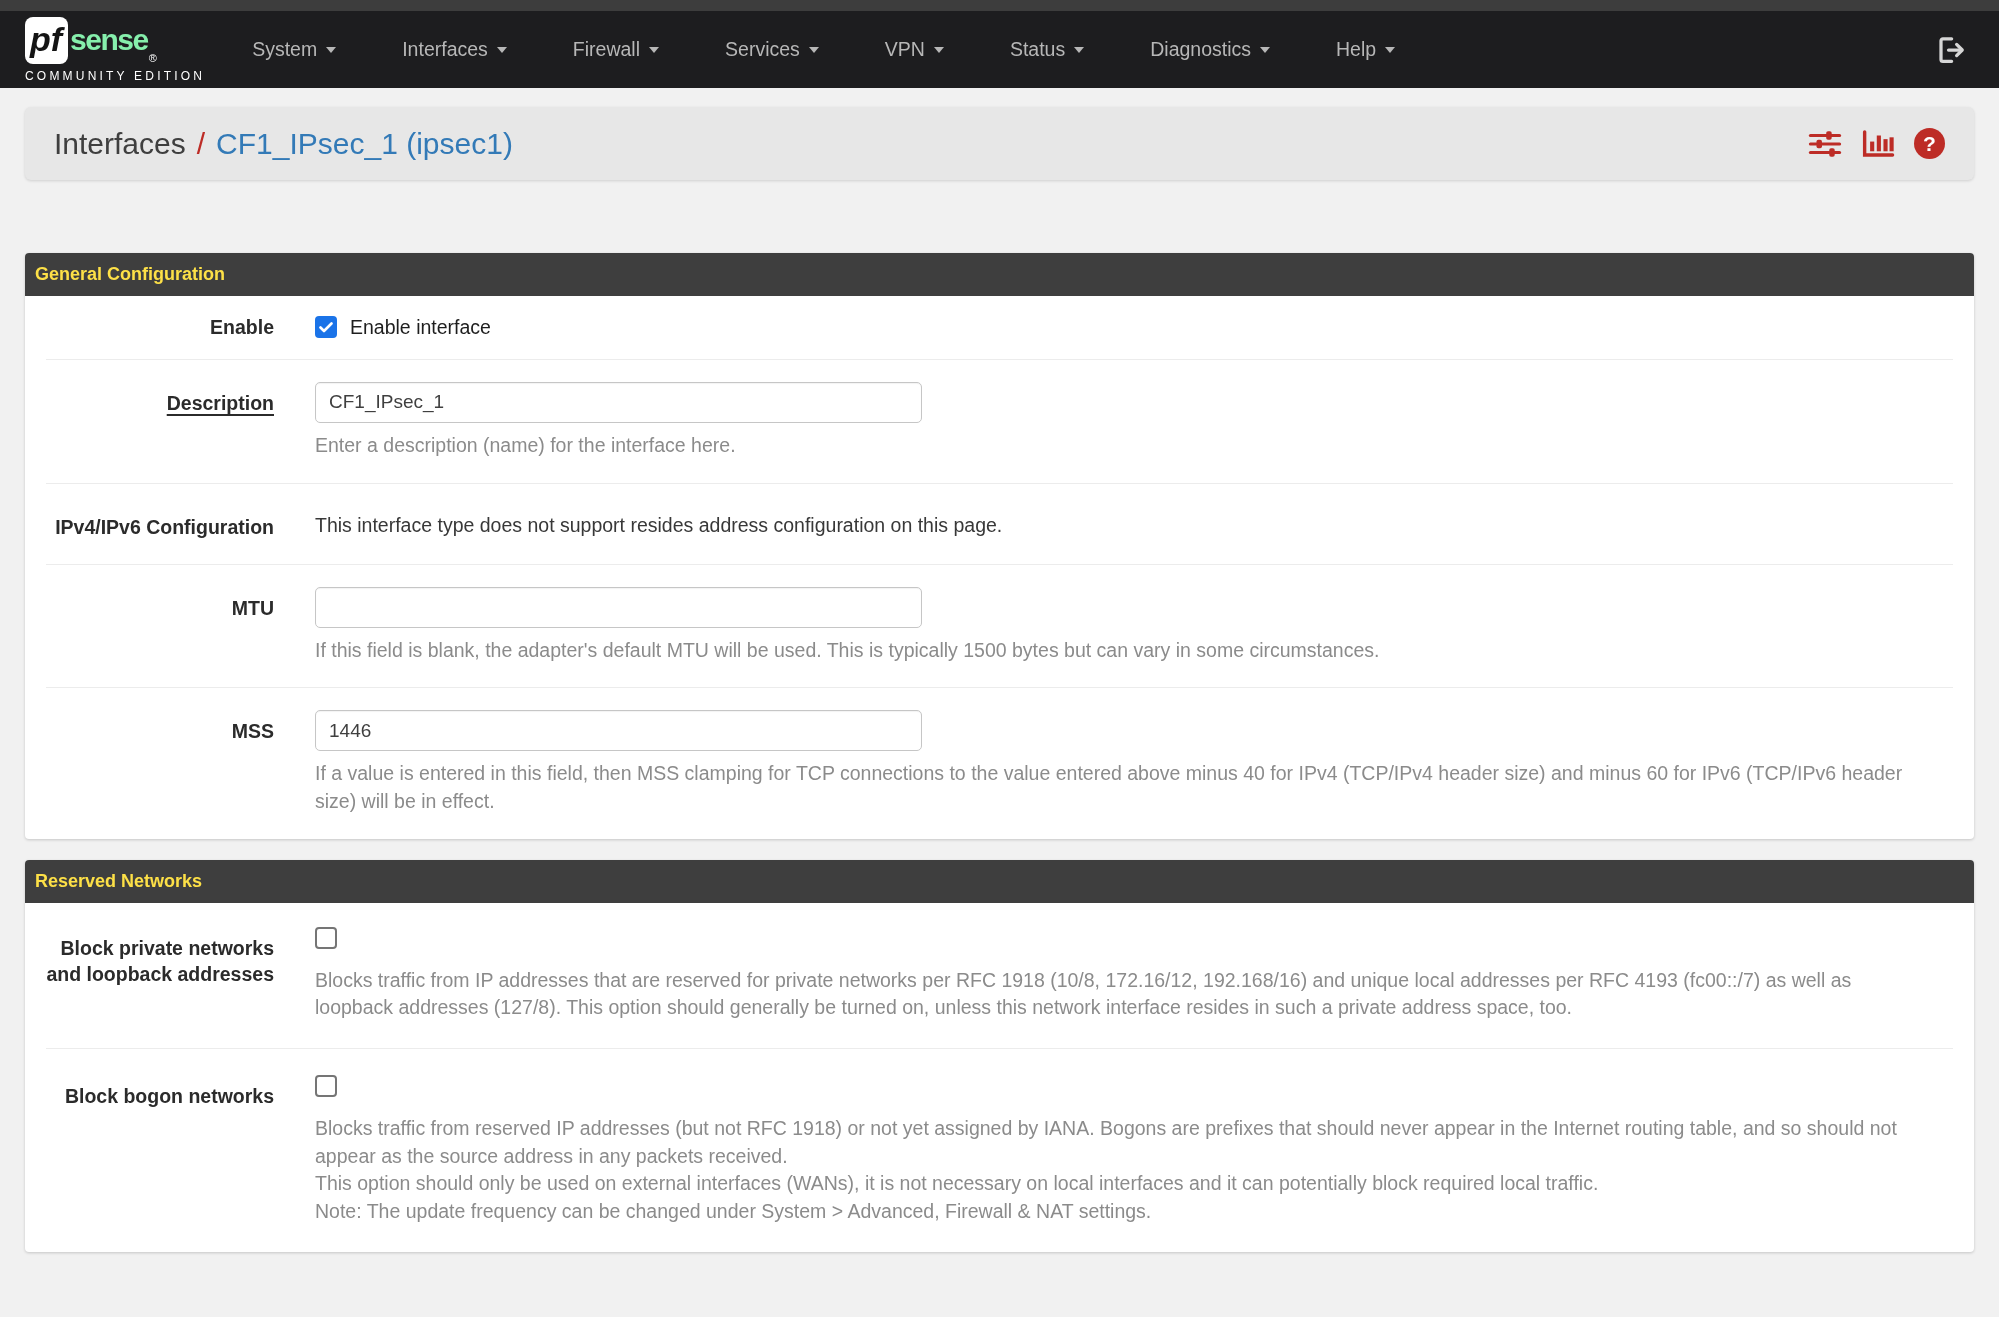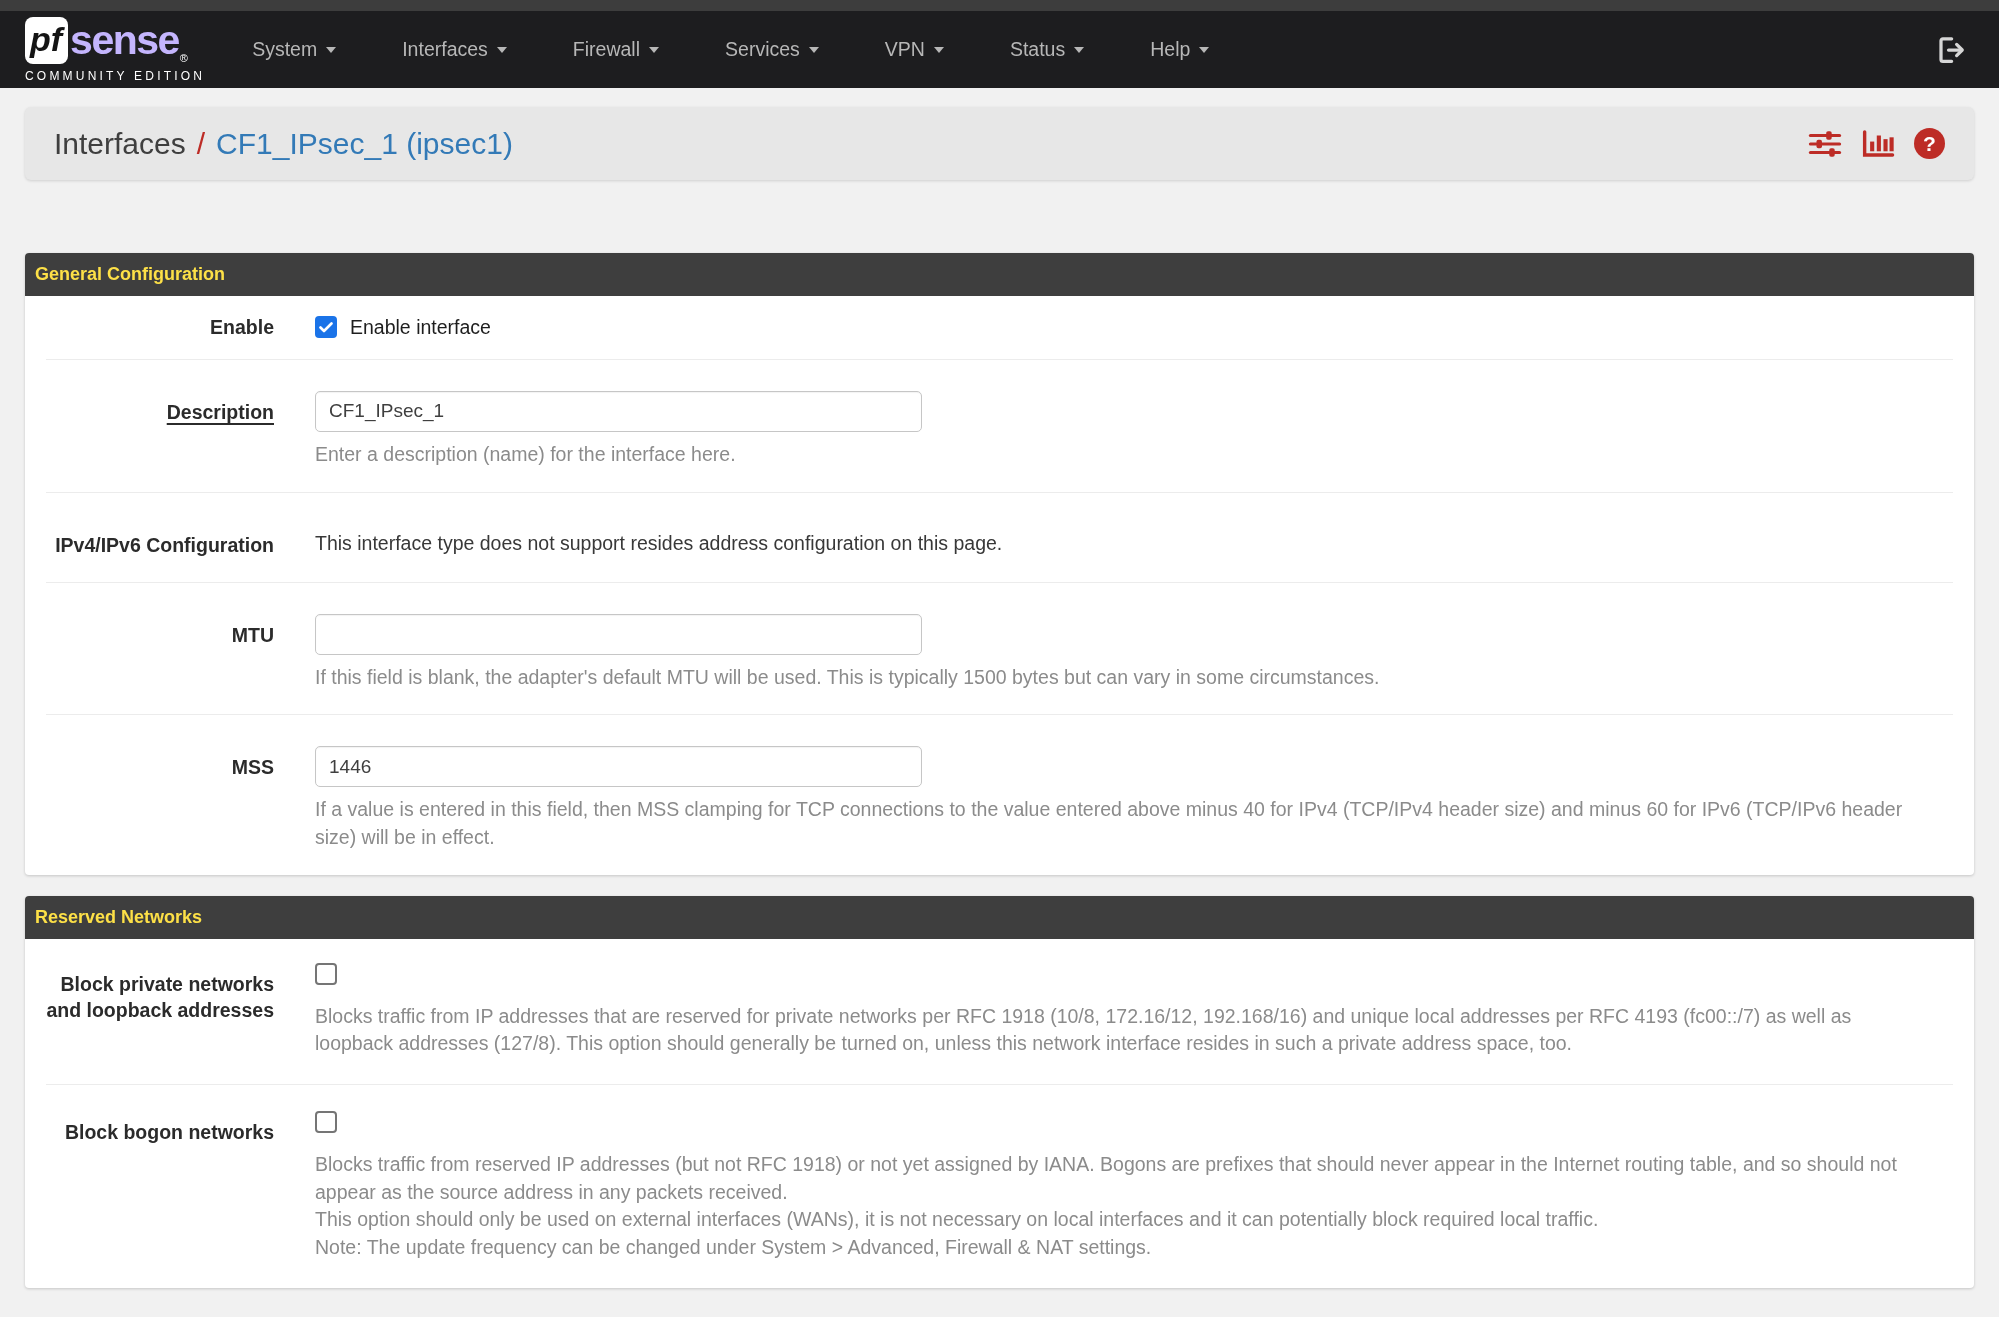--- a/index.html
+++ b/index.html
@@ -12,21 +12,21 @@
 
   
   .top-strip { height:11px; background:#3d3d3d; }
   .navbar { height:77px; background:#1d1d1f; display:flex; align-items:center; padding:0 25px; }
   .brand { display:flex; flex-direction:column; margin-right:14px; cursor:pointer; }
   .brand-row { display:flex; align-items:center; }
   .pf-badge {
     background:#fff; color:#141414; font-style:italic; font-weight:bold;
     font-size:34px; line-height:1; border-radius:8px; padding:5px 6px 8px 5px;
   }
-  .sense { color:#c4b5fd; font-weight:bold; font-size:41px; letter-spacing:-1.5px; line-height:1; margin-left:2px; }
+  .sense { color:#86efac; font-weight:bold; font-size:30px; letter-spacing:-1.5px; line-height:1; margin-left:2px; }
   .reg { color:#fff; font-size:11px; align-self:flex-end; margin-left:1px; }
   .edition { color:#fff; font-size:12px; letter-spacing:3.2px; margin-top:5px; font-weight:normal; }
   .nav-menu { display:flex; align-items:center; }
   .nav-item {
     color:#b7b7b7; font-size:19.5px; padding:0 33px; height:77px;
     display:flex; align-items:center; gap:9px; cursor:pointer; white-space:nowrap;
   }
   .caret { width:0; height:0; border-left:5px solid transparent; border-right:5px solid transparent; border-top:6px solid #b7b7b7; }
   .logout-btn { margin-left:auto; cursor:pointer; display:flex; align-items:center; padding-right:8px; }
 
@@ -48,21 +48,21 @@
 
   
   .panel { margin:0 25px; background:#fff; border-radius:4px; box-shadow:0 1px 3px rgba(0,0,0,.18); }
   .panel.first { margin-top:73px; }
   .panel + .panel { margin-top:21px; }
   .panel-heading {
     background:#3e3e3e; color:#fde047; font-weight:bold; font-size:18px;
     padding:11px 10px; border-radius:4px 4px 0 0;
   }
   .panel-body { padding:0 21px; }
-  .form-row { display:flex; border-top:1px solid #ececec; padding:31px 0 23px; }
+  .form-row { display:flex; border-top:1px solid #ececec; padding:22px 0 23px; }
   .form-row.no-border { border-top:none; }
   .form-row.center { align-items:center; padding:18px 0; }
   .col-label { width:228px; flex:none; text-align:right; padding-top:8px; }
   .form-row.center .col-label { padding-top:0;text-align:right; }
   .lbl { font-weight:bold; font-size:19.5px; color:#2b2b2b; line-height:1.38; }
   .lbl.underlined { text-decoration:underline; text-underline-offset:4px; text-decoration-thickness:2px; }
   .col-content { margin-left:41px; flex:1; min-width:0; padding-right:20px; }
 
   .check-inline { display:flex; align-items:center; gap:13px; font-size:19.5px; color:#1e1e1e; cursor:pointer; }
   .cb { width:22px; height:22px; border-radius:4px; display:inline-flex; align-items:center; justify-content:center; flex:none; cursor:pointer; }
@@ -109,20 +109,24 @@
     <div class="nav-item">
         <span>Services</span>
         <span class="caret"></span>
       </div>
     <div class="nav-item">
         <span>VPN</span>
         <span class="caret"></span>
       </div>
     <div class="nav-item">
         <span>Status</span>
+        <span class="caret"></span>
+      </div>
+    <div class="nav-item">
+        <span>Diagnostics</span>
         <span class="caret"></span>
       </div>
     <div class="nav-item">
         <span>Help</span>
         <span class="caret"></span>
       </div>
   </div>
   <div class="logout-btn">
     <svg width="30" height="30" viewBox="0 0 24 24" fill="none">
       <path d="M12.5 21H5.5C4.7 21 4 20.3 4 19.5V4.5C4 3.7 4.7 3 5.5 3H12.5" stroke="#d6d6d6" stroke-width="2.6" stroke-linecap="round"></path>

